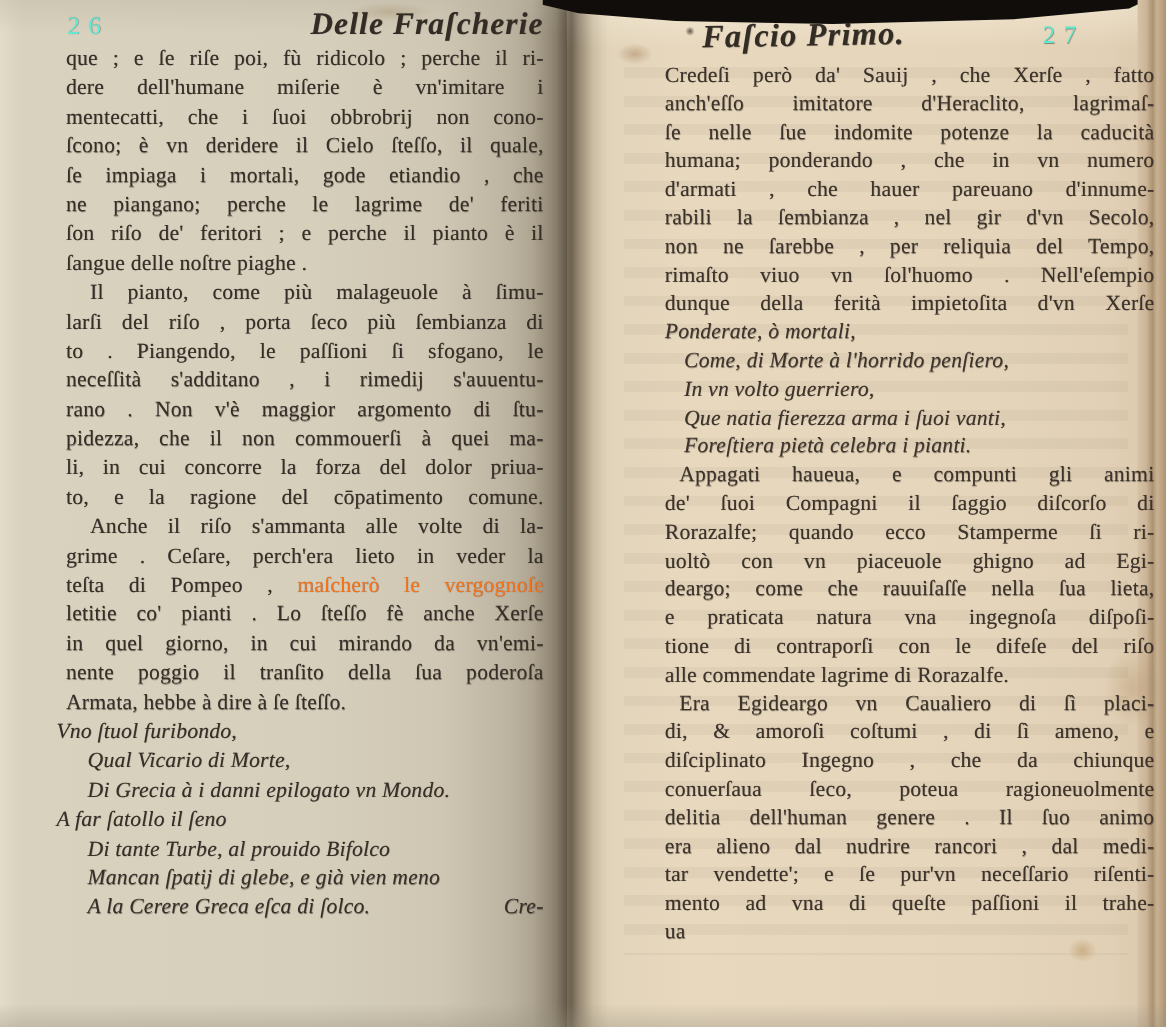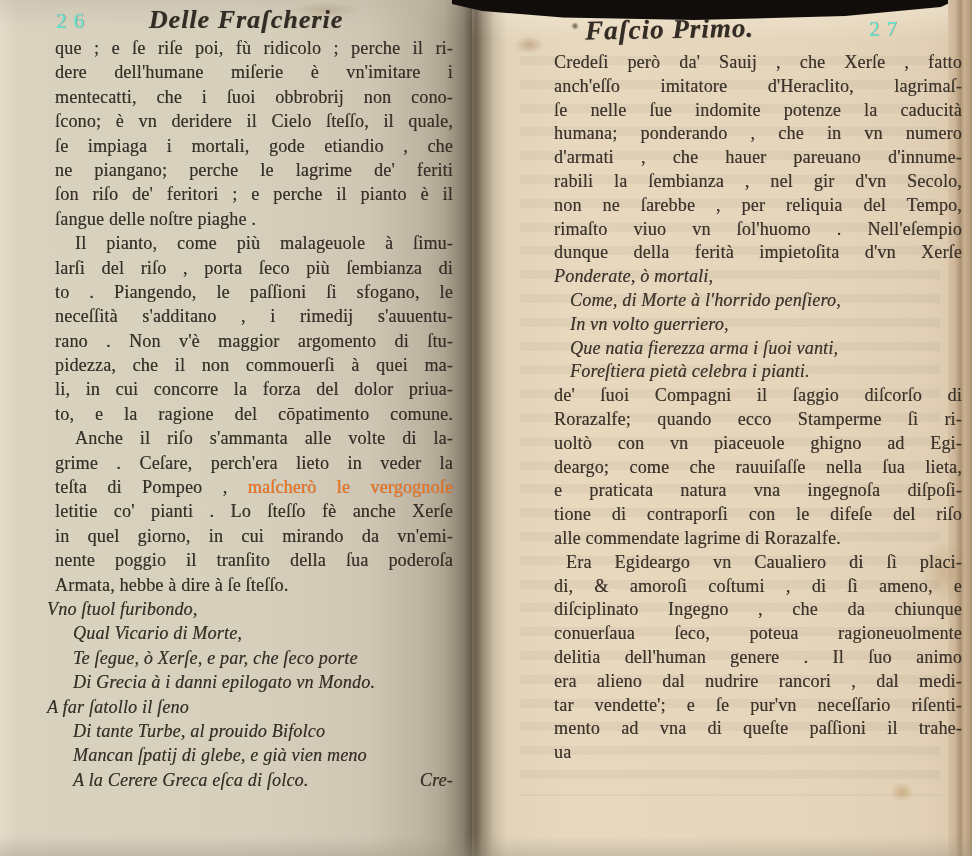--- a/index.html
+++ b/index.html
@@ -46,21 +46,21 @@
   .stain{position:absolute;border-radius:50%;pointer-events:none;}
   .stain-dot{left:571px;top:22px;width:8px;height:8px;background:radial-gradient(circle,rgba(50,42,32,0.75),rgba(50,42,32,0) 70%);}
   .stain-header{left:514px;top:36px;width:30px;height:18px;background:radial-gradient(ellipse,rgba(142,96,55,0.35),rgba(142,96,55,0) 70%);}
   .stain-edge{left:920px;top:540px;width:48px;height:66px;background:radial-gradient(ellipse,rgba(152,106,58,0.24),rgba(152,106,58,0) 70%);}
   .stain-catch{left:890px;top:782px;width:24px;height:20px;background:radial-gradient(ellipse,rgba(164,122,58,0.38),rgba(164,122,58,0) 70%);}
   .stain-tophead{left:290px;top:2px;width:70px;height:16px;background:radial-gradient(ellipse,rgba(150,120,78,0.28),rgba(150,120,78,0) 70%);}
 
   
   .running-head{position:absolute;font-style:italic;font-weight:600;color:#332c25;
     text-shadow:0.4px 0.4px 0.7px rgba(52,44,36,0.55);}
-  .running-head-left{left:39px;top:5px;width:398px;text-align:center;font-size:26px;letter-spacing:1px;transform:translateX(8px);}
+  .running-head-left{left:47px;top:5px;width:398px;text-align:right;font-size:26px;letter-spacing:1px;transform:translateX(8px);}
   .running-head-right{left:585px;top:14px;font-size:27px;letter-spacing:1px;transform:rotate(-1deg);}
   .pagenum{position:absolute;font-size:21px;color:#5eead4;letter-spacing:7px;
     text-shadow:0.4px 0.4px 0.7px rgba(52,44,36,0.5);}
   .pagenum-left{left:56px;top:9px;}
   .pagenum-right{left:869px;top:17px;}
 
   
   .body-text{position:absolute;color:#362f28;font-size:18px;letter-spacing:0.2px;
     text-shadow:0.35px 0.35px 0.6px rgba(58,48,40,0.55);}
   .body-left{left:55px;top:36px;width:398px;}
@@ -124,21 +124,20 @@
       <div class="line just">to, e la ragione del cōpatimento comune.</div>
       <div class="line just ind1">Anche il riſo s'ammanta alle volte di la-</div>
       <div class="line just">grime . Ceſare, perch'era lieto in veder la</div>
       <div class="line just"><span>teſta di Pompeo , </span><span class="blue-ink">maſcherò le vergognoſe</span></div>
       <div class="line just">letitie co' pianti . Lo ſteſſo fè anche Xerſe</div>
       <div class="line just">in quel giorno, in cui mirando da vn'emi-</div>
       <div class="line just">nente poggio il tranſito della ſua poderoſa</div>
       <div class="line">Armata, hebbe à dire à ſe ſteſſo.</div>
       <div class="line italic hang">Vno ſtuol furibondo,</div>
       <div class="line italic ind2">Qual Vicario di Morte,</div>
-      <div class="line italic ind2">Te ſegue, ò Xerſe, e par, che ſeco porte</div>
       <div class="line italic ind2">Di Grecia à i danni epilogato vn Mondo.</div>
       <div class="line italic hang">A far ſatollo il ſeno</div>
       <div class="line italic ind2">Di tante Turbe, al prouido Bifolco</div>
       <div class="line italic ind2">Mancan ſpatij di glebe, e già vien meno</div>
       <div class="line italic ind2 cw-line">
         <span>A la Cerere Greca eſca di ſolco.</span>
         <span class="catchword">Cre-</span>
       </div>
     </div>
   <div class="body-text body-right">
@@ -149,20 +148,21 @@
       <div class="line just">d'armati , che hauer pareuano d'innume-</div>
       <div class="line just">rabili la ſembianza , nel gir d'vn Secolo,</div>
       <div class="line just">non ne ſarebbe , per reliquia del Tempo,</div>
       <div class="line just">rimaſto viuo vn ſol'huomo . Nell'eſempio</div>
       <div class="line just">dunque della ferità impietoſita d'vn Xerſe</div>
       <div class="line italic">Ponderate, ò mortali,</div>
       <div class="line italic ind2">Come, di Morte à l'horrido penſiero,</div>
       <div class="line italic ind2">In vn volto guerriero,</div>
       <div class="line italic ind2">Que natia fierezza arma i ſuoi vanti,</div>
       <div class="line italic ind2">Foreſtiera pietà celebra i pianti.</div>
+      <div class="line just ind1">Appagati haueua, e compunti gli animi</div>
       <div class="line just">de' ſuoi Compagni il ſaggio diſcorſo di</div>
       <div class="line just">Rorazalfe; quando ecco Stamperme ſi ri-</div>
       <div class="line just">uoltò con vn piaceuole ghigno ad Egi-</div>
       <div class="line just">deargo; come che rauuiſaſſe nella ſua lieta,</div>
       <div class="line just">e praticata natura vna ingegnoſa diſpoſi-</div>
       <div class="line just">tione di contraporſi con le difeſe del riſo</div>
       <div class="line">alle commendate lagrime di Rorazalfe.</div>
       <div class="line just ind1">Era Egideargo vn Caualiero di ſì placi-</div>
       <div class="line just">di, &amp; amoroſi coſtumi , di ſì ameno, e</div>
       <div class="line just">diſciplinato Ingegno , che da chiunque</div>

